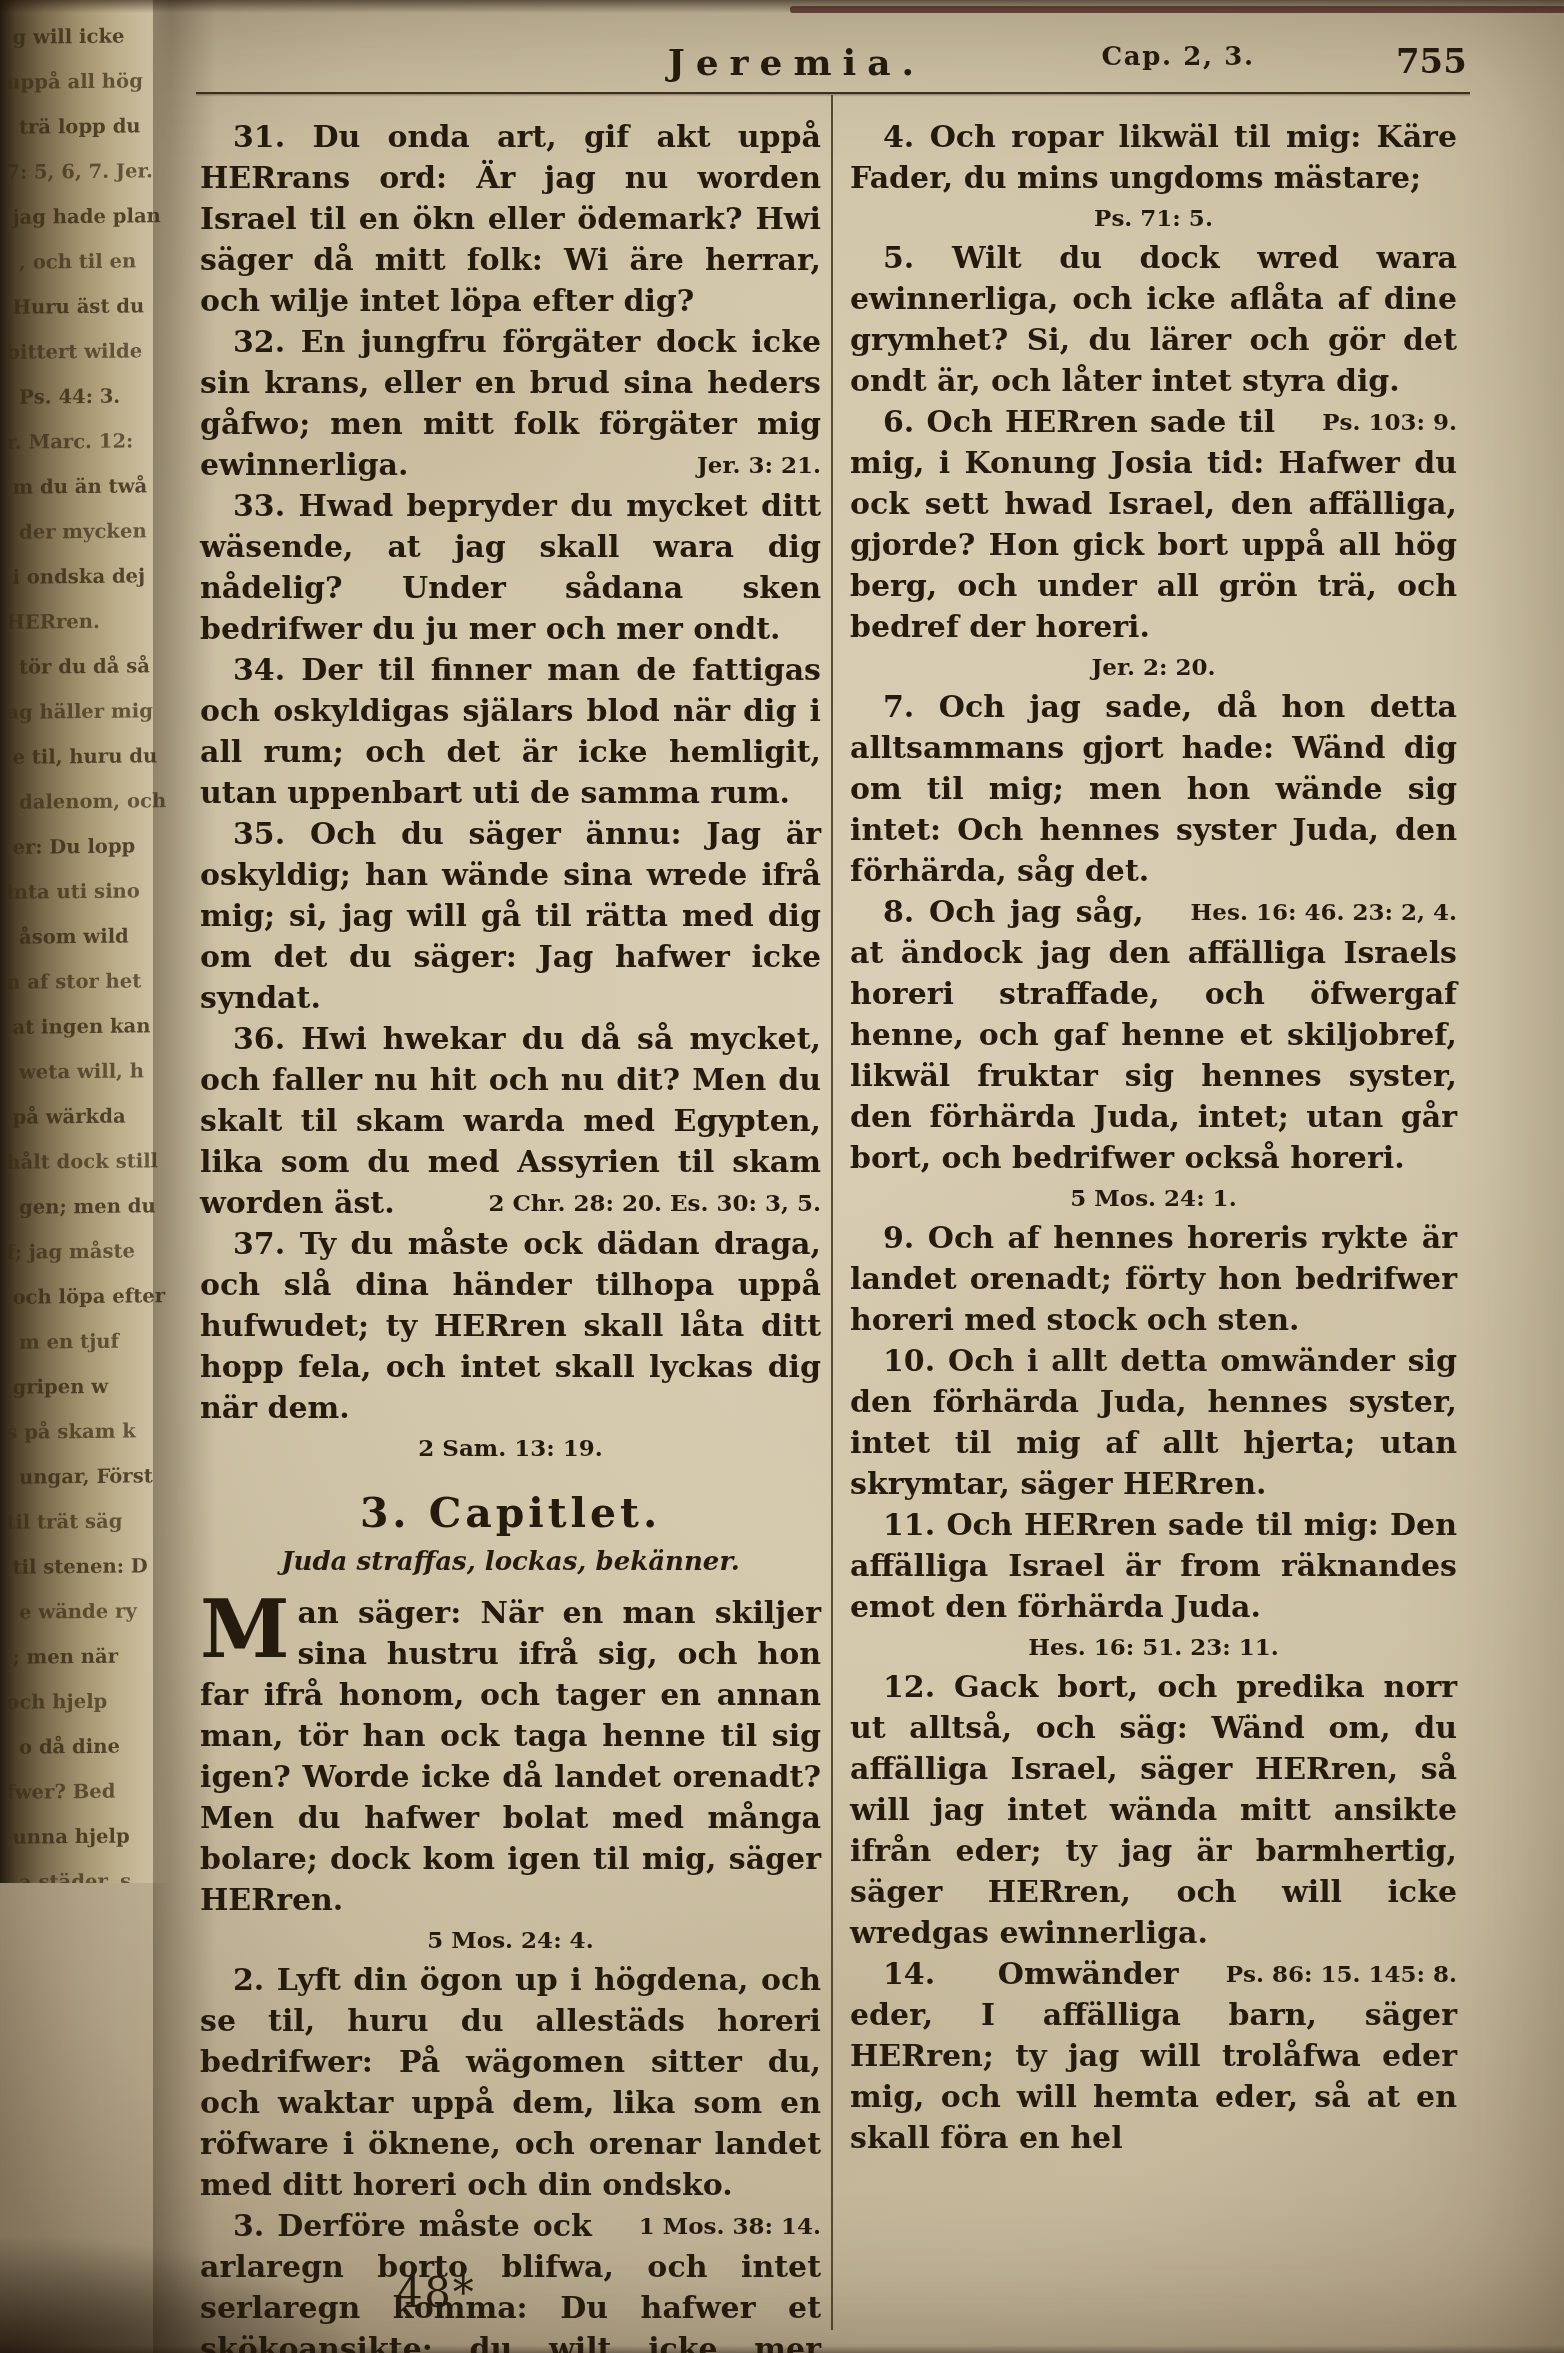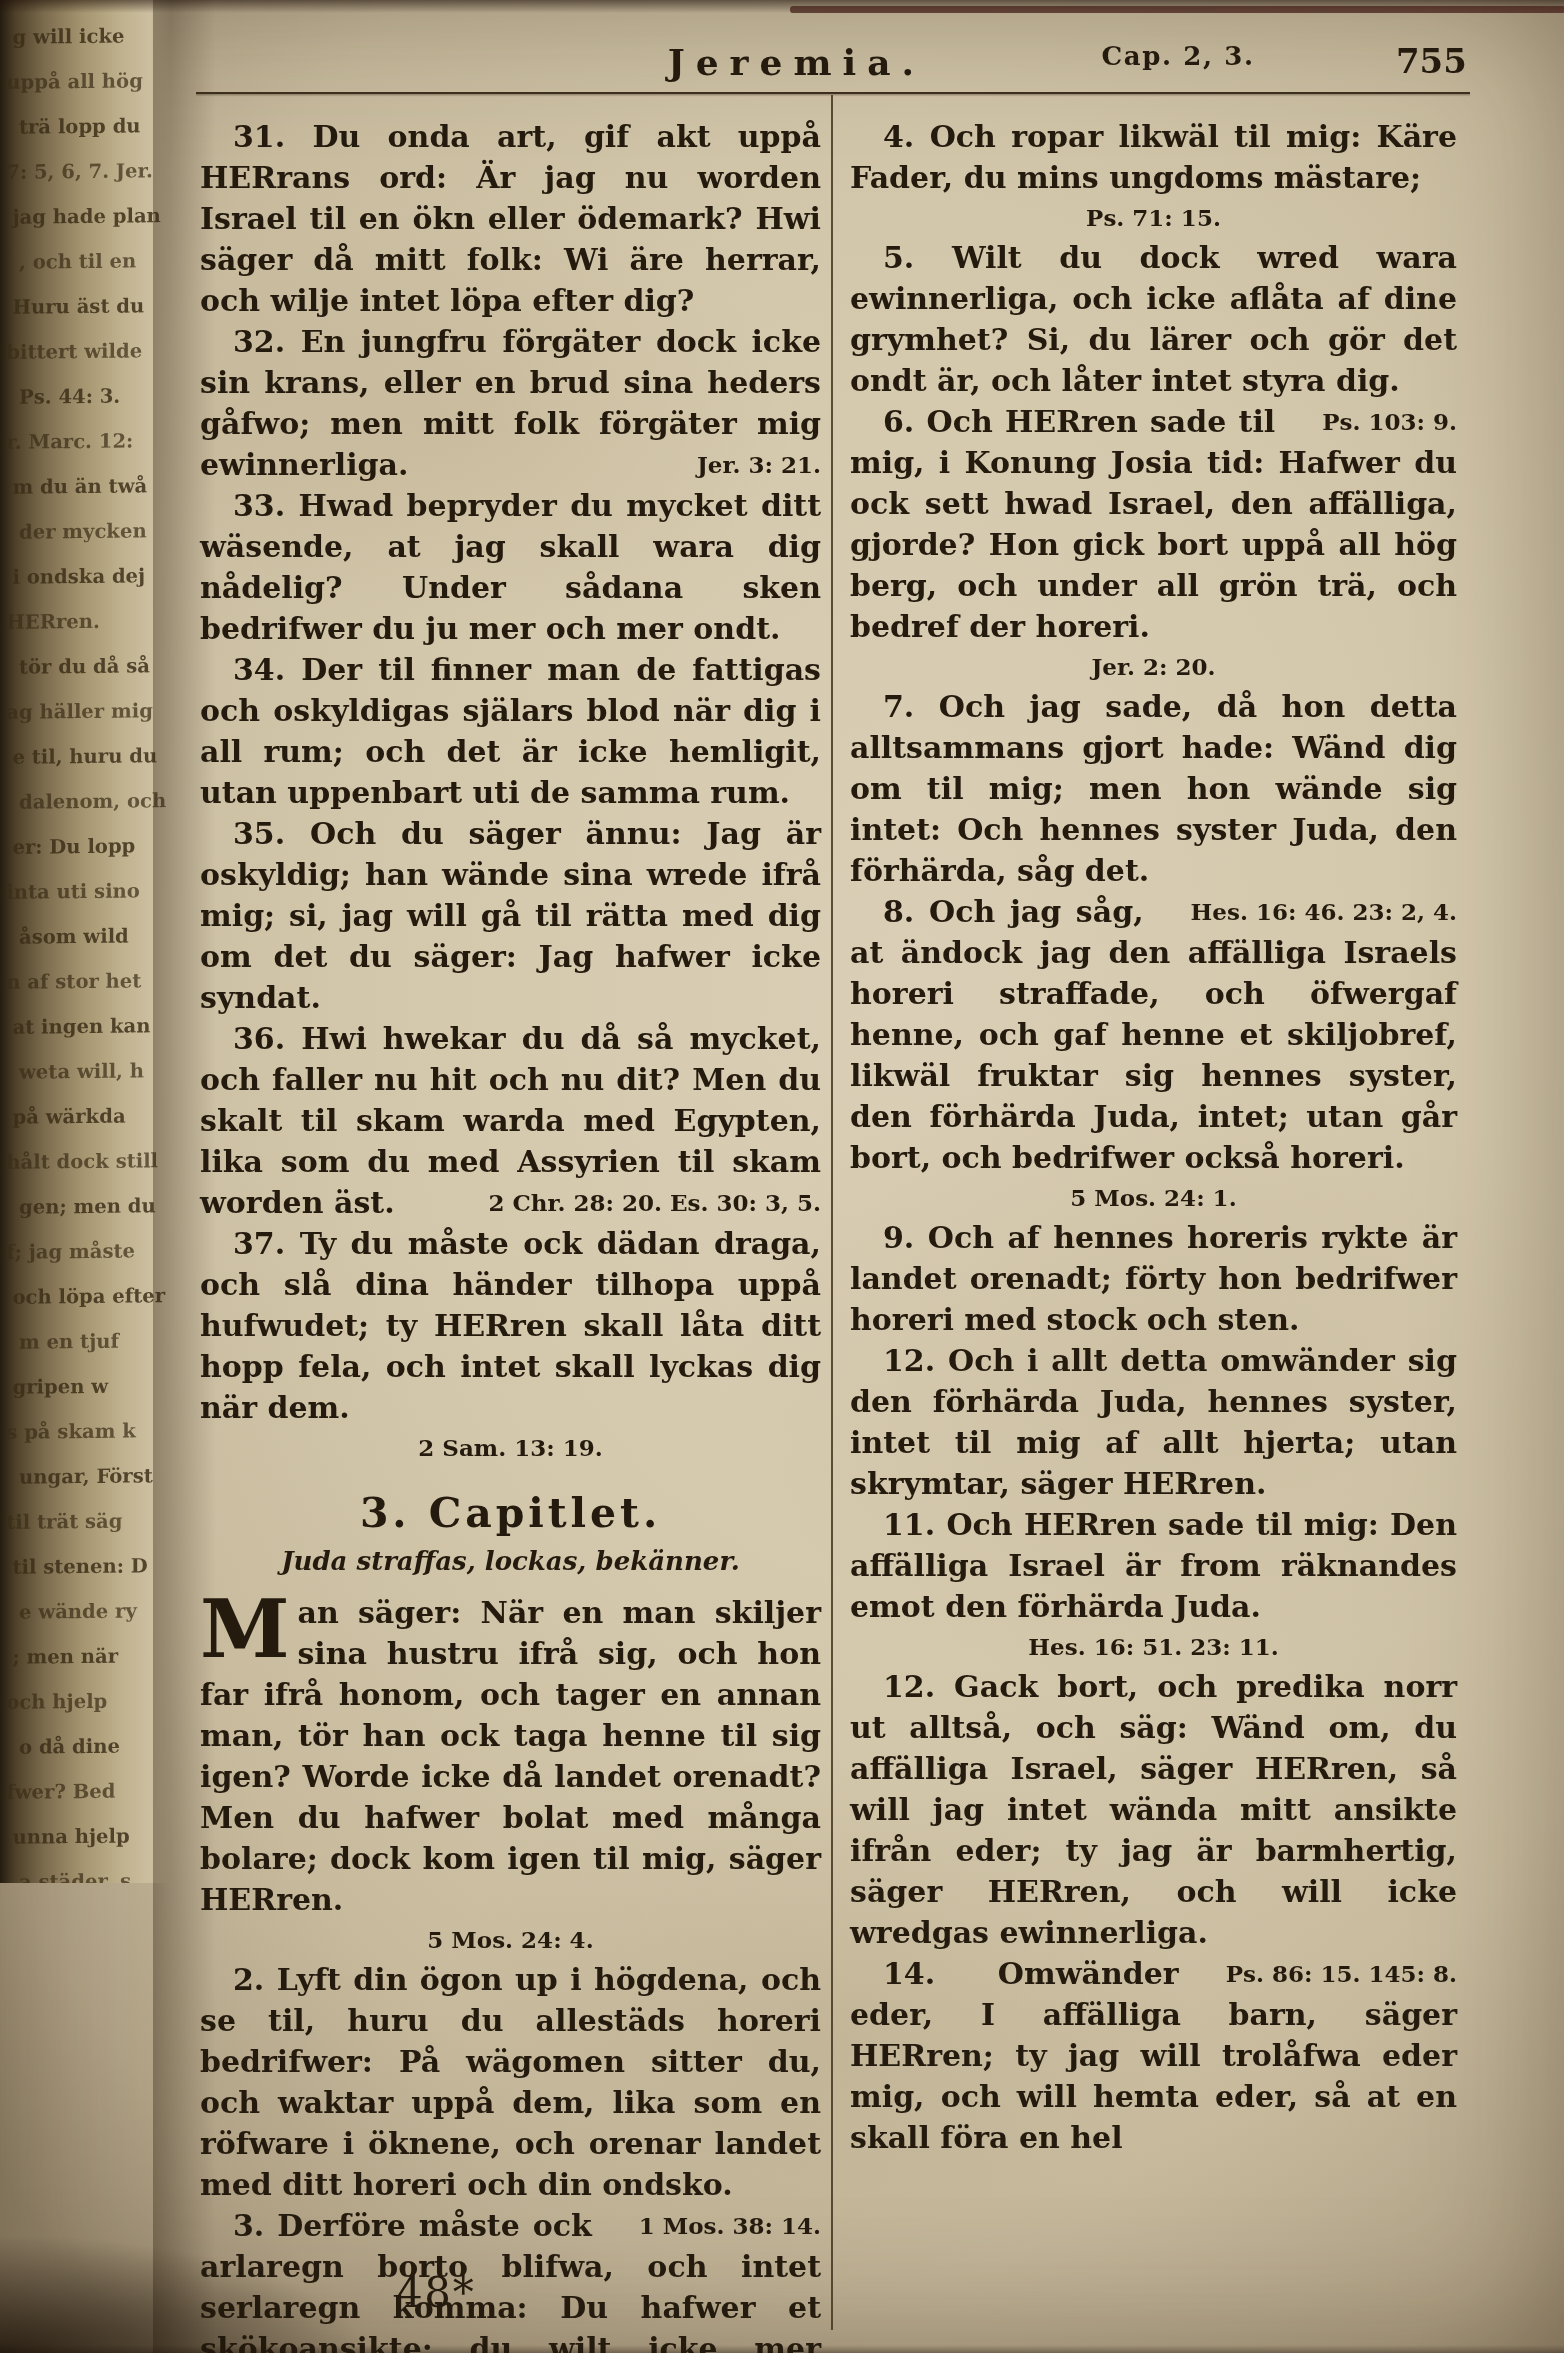--- a/index.html
+++ b/index.html
@@ -200,29 +200,29 @@
     <div class="chapter-heading">3. Capitlet.</div>
     <div class="chapter-summary">Juda straffas, lockas, bekänner.</div>
     <p class="verse no-indent"><span class="drop-cap">M</span><span>an säger: När en man skiljer sina hustru ifrå sig, och hon far ifrå honom, och tager en annan man, tör han ock taga henne til sig igen? Worde icke då landet orenadt? Men du hafwer bolat med många bolare; dock kom igen til mig, säger HERren.</span></p>
     <div class="ref-line">5 Mos. 24: 4.</div>
     <p class="verse"><span>2. Lyft din ögon up i högdena, och se til, huru du allestäds horeri bedrifwer: På wägomen sitter du, och waktar uppå dem, lika som en röfware i öknene, och orenar landet med ditt horeri och din ondsko.</span><span class="vref">1 Mos. 38: 14.</span></p>
     <p class="verse"><span>3. Derföre måste ock arlaregn borto blifwa, och intet serlaregn komma: Du hafwer et skökoansikte; du wilt icke mer skämmas:</span></p>
   </div>
 
   <div class="col col-right page-text">
     <p class="verse"><span>4. Och ropar likwäl til mig: Käre Fader, du mins ungdoms mästare;</span></p>
-    <div class="ref-line">Ps. 71: 15.</div>
+    <div class="ref-line">Ps. 71: 5.</div>
     <p class="verse"><span>5. Wilt du dock wred wara ewinnerliga, och icke aflåta af dine grymhet? Si, du lärer och gör det ondt är, och låter intet styra dig.</span><span class="vref">Ps. 103: 9.</span></p>
     <p class="verse"><span>6. Och HERren sade til mig, i Konung Josia tid: Hafwer du ock sett hwad Israel, den affälliga, gjorde? Hon gick bort uppå all hög berg, och under all grön trä, och bedref der horeri.</span></p>
     <div class="ref-line">Jer. 2: 20.</div>
     <p class="verse"><span>7. Och jag sade, då hon detta alltsammans gjort hade: Wänd dig om til mig; men hon wände sig intet: Och hennes syster Juda, den förhärda, såg det.</span><span class="vref">Hes. 16: 46.  23: 2, 4.</span></p>
     <p class="verse"><span>8. Och jag såg, at ändock jag den affälliga Israels horeri straffade, och öfwergaf henne, och gaf henne et skiljobref, likwäl fruktar sig hennes syster, den förhärda Juda, intet; utan går bort, och bedrifwer också horeri.</span></p>
     <div class="ref-line">5 Mos. 24: 1.</div>
     <p class="verse"><span>9. Och af hennes horeris rykte är landet orenadt; förty hon bedrifwer horeri med stock och sten.</span></p>
-    <p class="verse"><span>12. Och i allt detta omwänder sig den förhärda Juda, hennes syster, intet til mig af allt hjerta; utan skrymtar, säger HERren.</span></p>
+    <p class="verse"><span>10. Och i allt detta omwänder sig den förhärda Juda, hennes syster, intet til mig af allt hjerta; utan skrymtar, säger HERren.</span></p>
     <p class="verse"><span>11. Och HERren sade til mig: Den affälliga Israel är from räknandes emot den förhärda Juda.</span></p>
     <div class="ref-line">Hes. 16: 51.  23: 11.</div>
     <p class="verse"><span>12. Gack bort, och predika norr ut alltså, och säg: Wänd om, du affälliga Israel, säger HERren, så will jag intet wända mitt ansikte ifrån eder; ty jag är barmhertig, säger HERren, och will icke wredgas ewinnerliga.</span><span class="vref">Ps. 86: 15.  145: 8.</span></p>
     <p class="verse"><span>14. Omwänder eder, I affälliga barn, säger HERren; ty jag will trolåfwa eder mig, och will hemta eder, så at en skall föra en hel</span></p>
   </div>
 
   <div class="signature">48*</div>
 
   <div class="corner-bl"></div>
   <div class="bottom-edge"></div>

